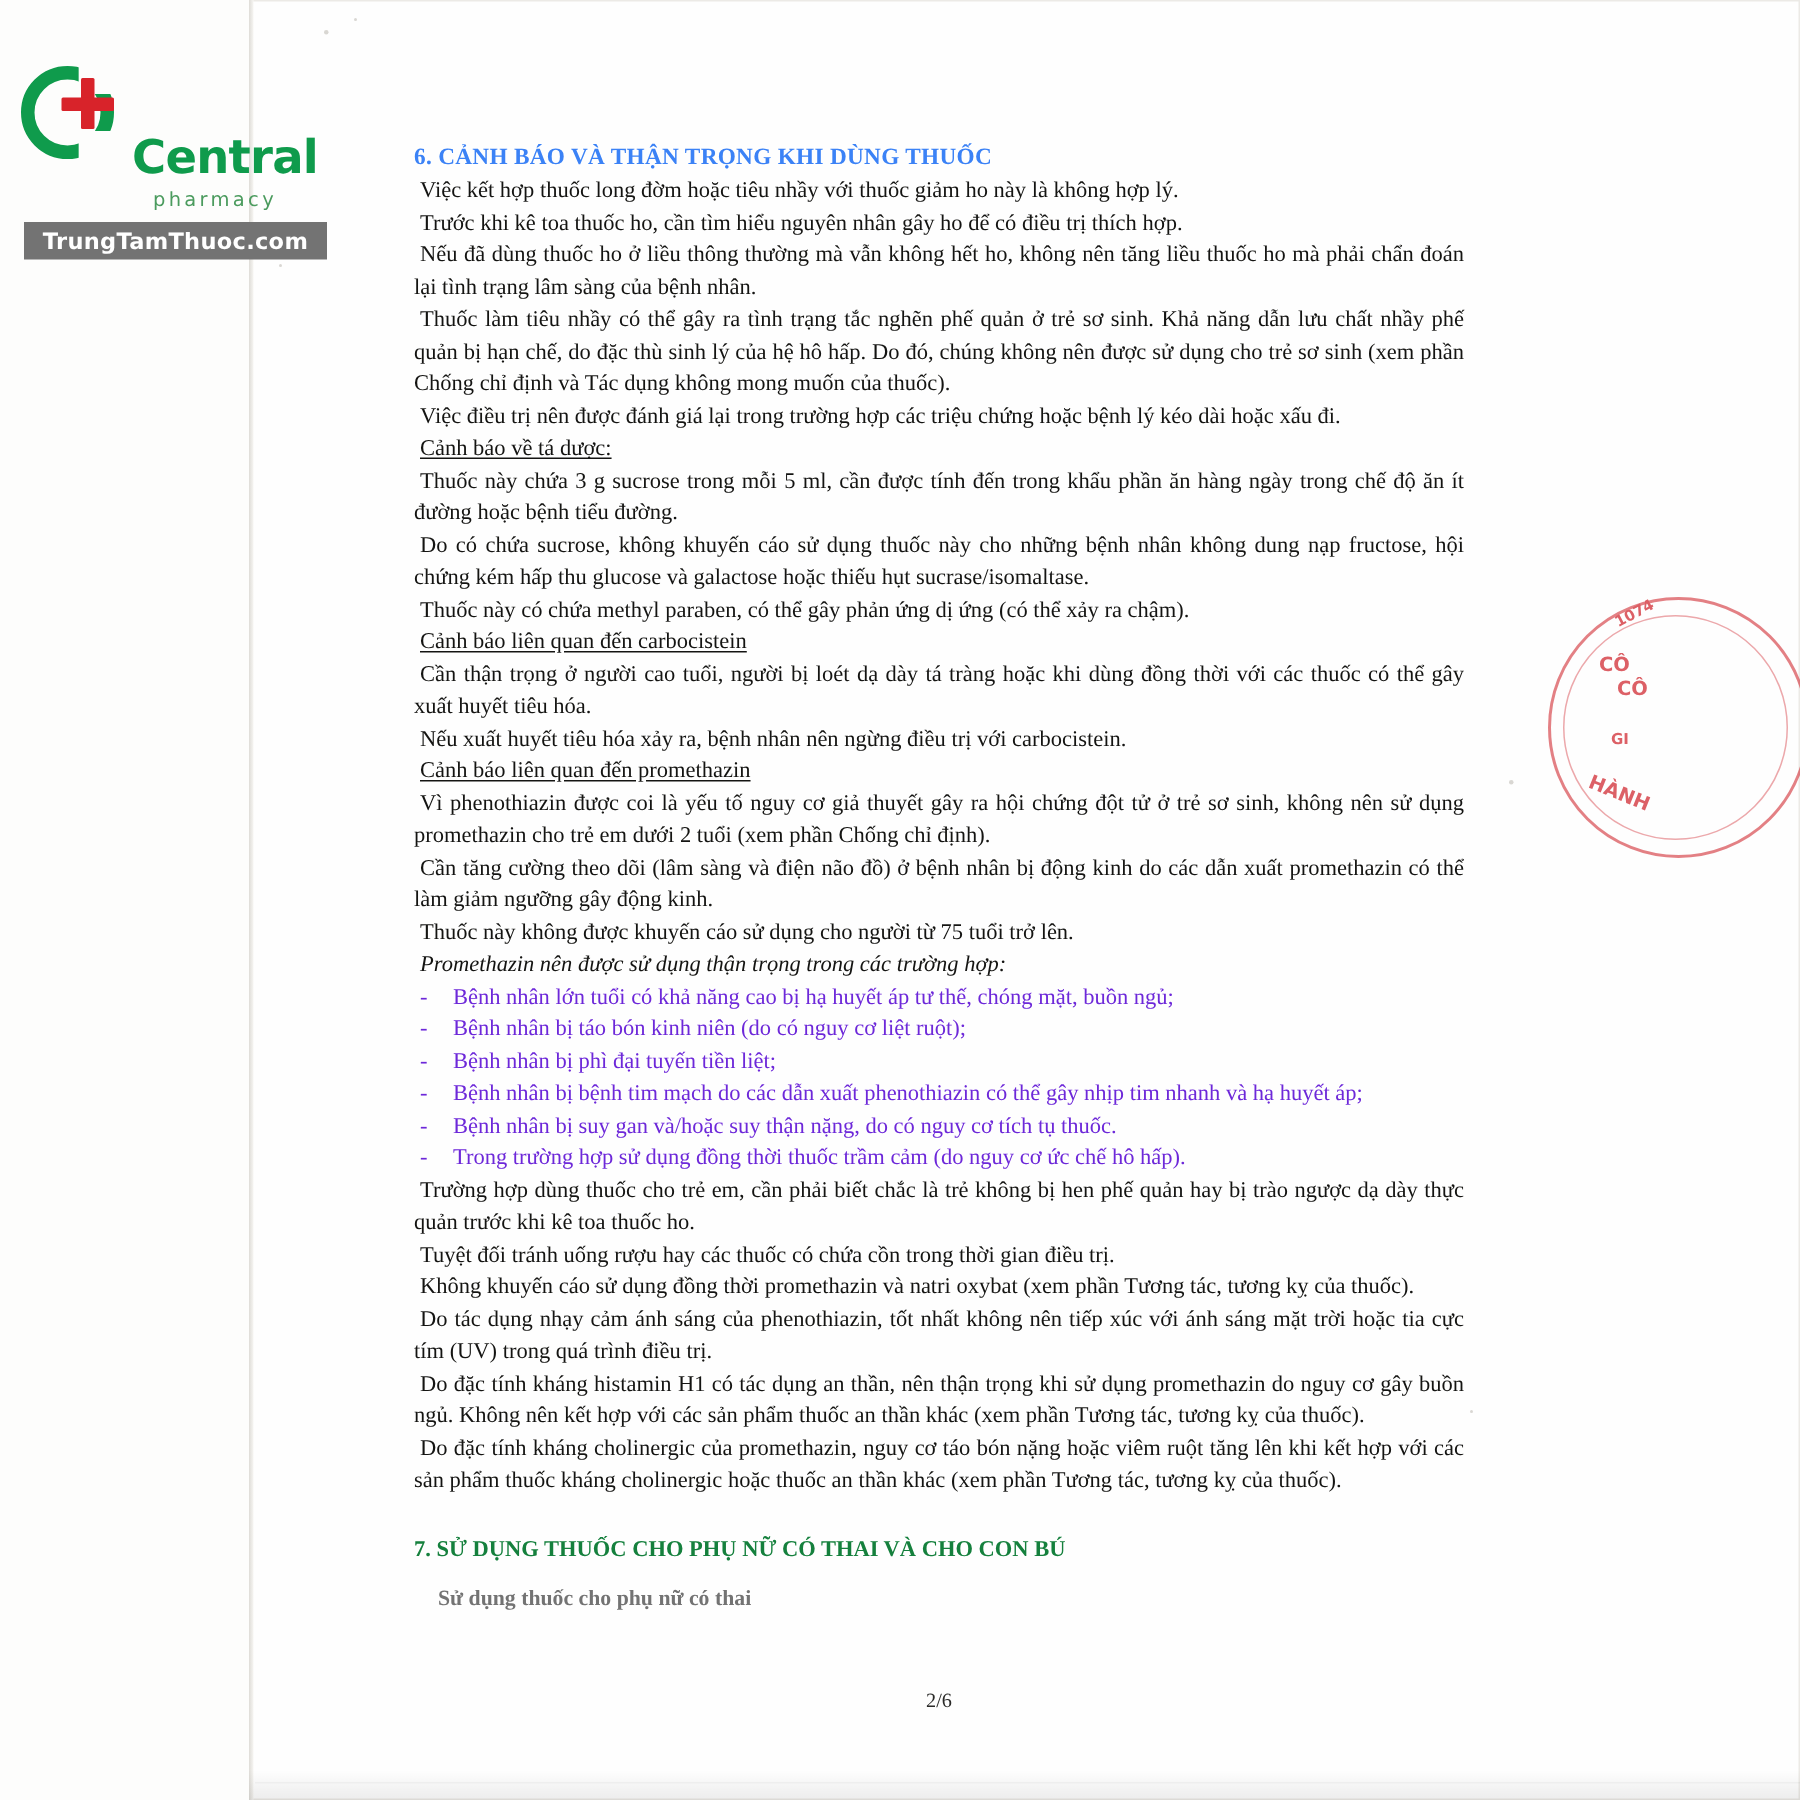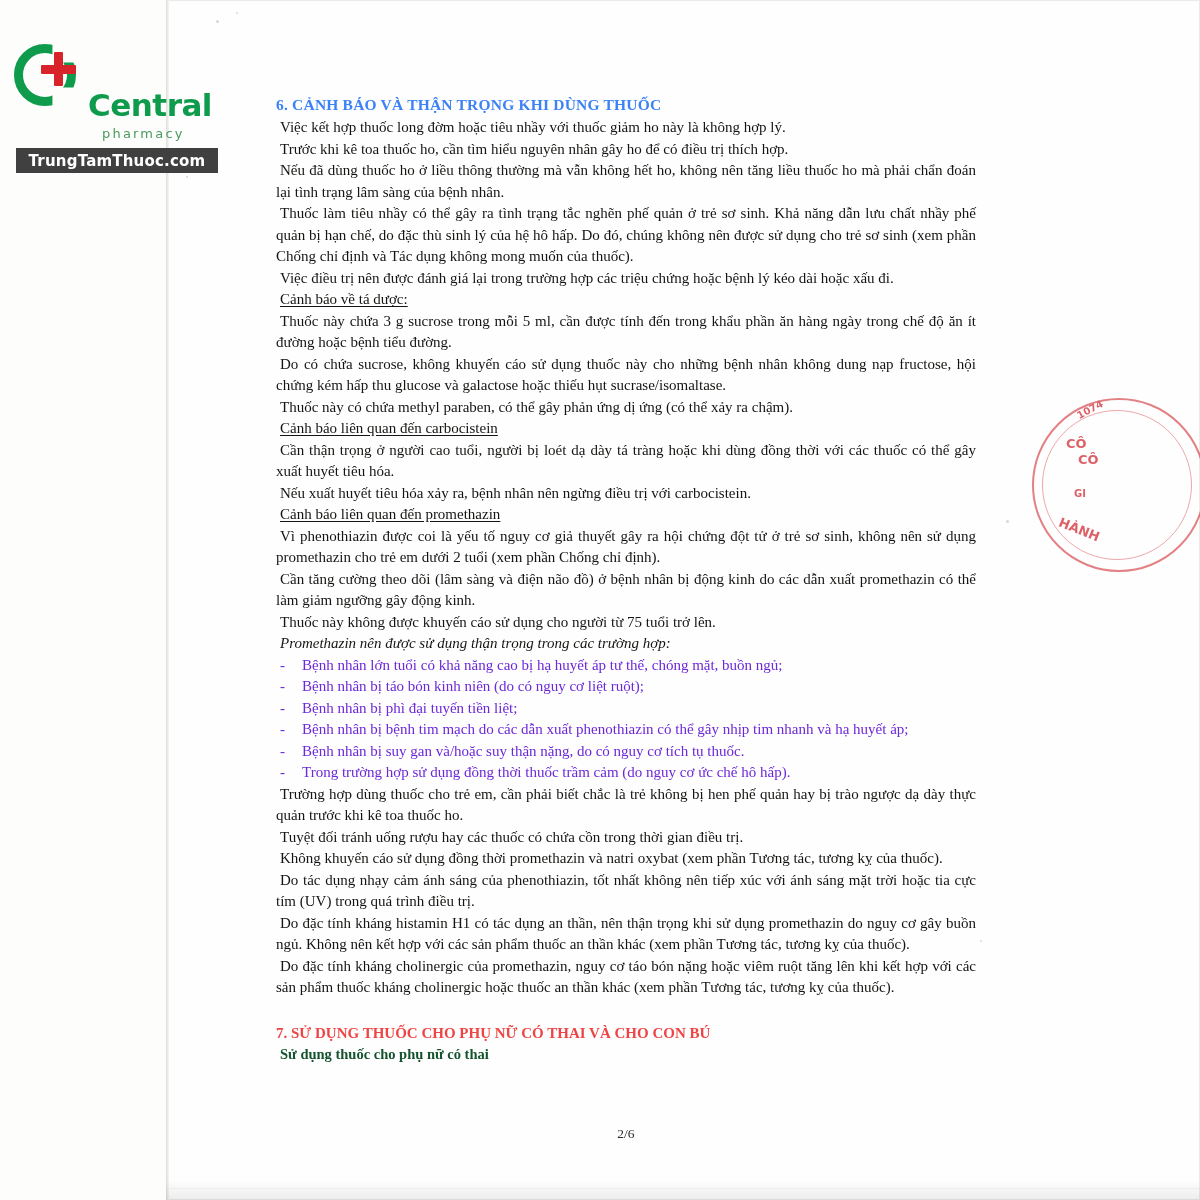--- a/index.html
+++ b/index.html
@@ -102,21 +102,21 @@
     left: 88px; top: 84px;
     font-family: "DejaVu Sans", sans-serif;
     font-size: 13px;
     color: #4b9b5e;
     letter-spacing: 2.2px;
   }
   .logo-url-bar {
     position: absolute;
     left: 2px; top: 106px;
     width: 202px; height: 25px;
-    background: #404040;
+    background: #737373;
     display: flex;
     align-items: center;
     justify-content: center;
   }
   .logo-url-bar span {
     font-family: "DejaVu Sans", sans-serif;
     font-size: 15px;
     font-weight: bold;
     color: #ffffff;
     letter-spacing: 0.2px;
@@ -170,29 +170,29 @@
     font-weight: bold;
     font-size: 15.5px;
     color: #3b82f6;
     letter-spacing: .2px;
     margin: 0 0 3px 0;
   }
   .h-sec2 {
     font-family: "Liberation Serif", serif;
     font-weight: bold;
     font-size: 15px;
-    color: #ef4444;
+    color: #15803d;
     margin: 26px 0 2px 0;
   }
   .h-sub {
     font-family: "Liberation Serif", serif;
     font-weight: bold;
     font-size: 14.5px;
-    color: #14532d;
-    margin: 4px;
+    color: #737373;
+    margin: 16px;
   }
   p.para {
     margin: 0;
     font-size: 15px;
     line-height: 21.5px;
     color: #141412;
     text-align: justify;
     text-justify: inter-word;
   }
   p.para.indent { text-indent: 4px; }

